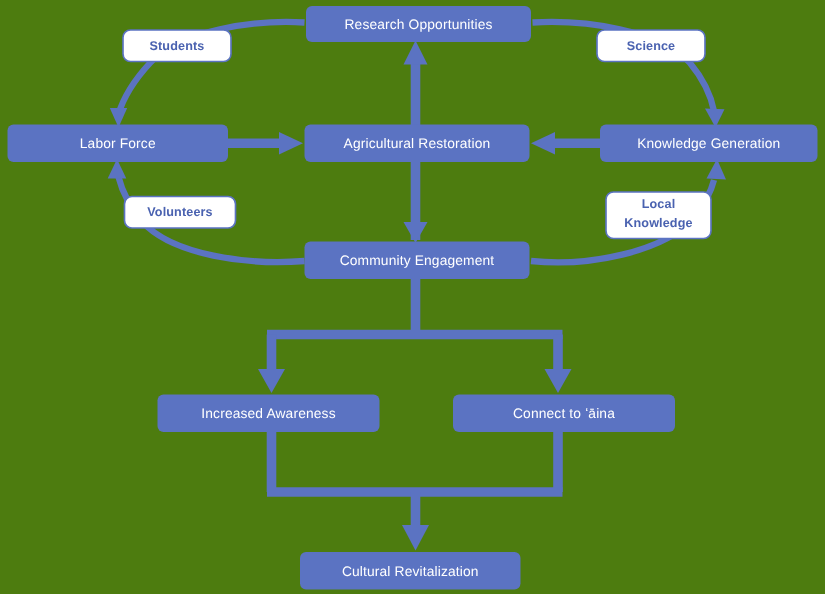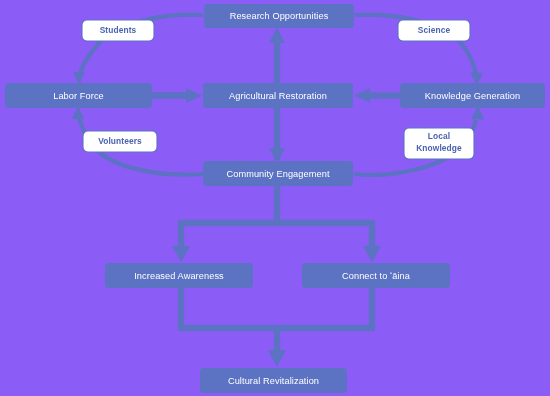--- a/index.html
+++ b/index.html
@@ -10,21 +10,21 @@
   body {
     width: 550px;
     height: 396px;
     font-family: "Liberation Sans", sans-serif;
     overflow: hidden;
   }
   #diagram-root {
     position: relative;
     width: 550px;
     height: 396px;
-    background: #8b5cf6;
+    background: #4d7c0f;
   }
   svg#flow-svg {
     position: absolute;
     left: 0;
     top: 0;
     width: 550px;
     height: 396px;
     display: block;
   }
   .node-label {

